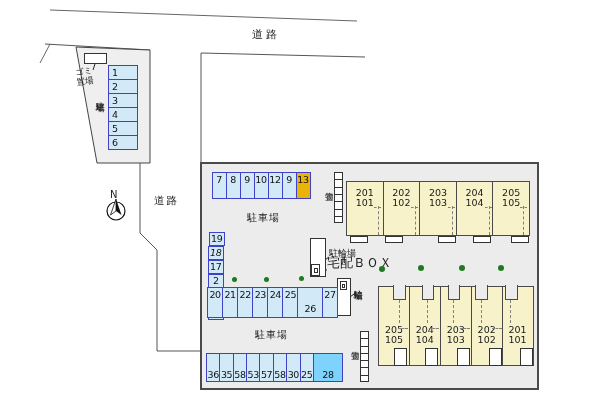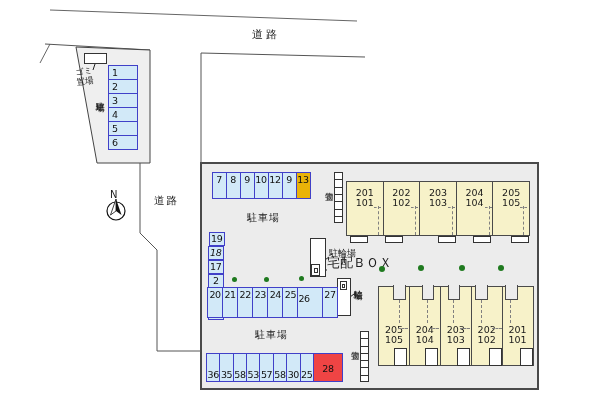--- a/index.html
+++ b/index.html
@@ -172,21 +172,21 @@
       </div>
       <div class="stall" style="background: rgb(210, 233, 248); border: 1px solid rgb(64, 64, 200); width: 16.375px; margin-left: -1px; justify-content: center; align-items: flex-start; padding-top: 1px; padding-bottom: 0px;">
         <span>23</span>
       </div>
       <div class="stall" style="background: rgb(210, 233, 248); border: 1px solid rgb(64, 64, 200); width: 16.375px; margin-left: -1px; justify-content: center; align-items: flex-start; padding-top: 1px; padding-bottom: 0px;">
         <span>24</span>
       </div>
       <div class="stall" style="background: rgb(210, 233, 248); border: 1px solid rgb(64, 64, 200); width: 16.375px; margin-left: -1px; justify-content: center; align-items: flex-start; padding-top: 1px; padding-bottom: 0px;">
         <span>25</span>
       </div>
-      <div class="stall" style="background: rgb(210, 233, 248); border: 1px solid rgb(64, 64, 200); width: 26px; margin-left: -1px; justify-content: flex-start; align-items: flex-start; padding-top: 5px; padding-bottom: 0px;">
+      <div class="stall" style="background: rgb(210, 233, 248); border: 1px solid rgb(64, 64, 200); width: 26px; margin-left: -1px; justify-content: center; align-items: flex-start; padding-top: 15px; padding-bottom: 0px;">
         <span>26</span>
       </div>
       <div class="stall" style="background: rgb(210, 233, 248); border: 1px solid rgb(64, 64, 200); width: 16.375px; margin-left: -1px; justify-content: center; align-items: flex-start; padding-top: 1px; padding-bottom: 0px;">
         <span>27</span>
       </div>
     </div>
     <div class="row" style="left: 206px; top: 353px; width: 137px; height: 29px; flex-direction: row;">
       <div class="stall" style="background: rgb(210, 233, 248); border: 1px solid rgb(64, 64, 200); width: 15.2222px; justify-content: center; align-items: flex-end; padding-top: 0px; padding-bottom: 1px;">
         <span>36</span>
       </div>
@@ -204,21 +204,21 @@
       </div>
       <div class="stall" style="background: rgb(210, 233, 248); border: 1px solid rgb(64, 64, 200); width: 15.2222px; margin-left: -1px; justify-content: center; align-items: flex-end; padding-top: 0px; padding-bottom: 1px;">
         <span>58</span>
       </div>
       <div class="stall" style="background: rgb(210, 233, 248); border: 1px solid rgb(64, 64, 200); width: 15.2222px; margin-left: -1px; justify-content: center; align-items: flex-end; padding-top: 0px; padding-bottom: 1px;">
         <span>30</span>
       </div>
       <div class="stall" style="background: rgb(210, 233, 248); border: 1px solid rgb(64, 64, 200); width: 15.2222px; margin-left: -1px; justify-content: center; align-items: flex-end; padding-top: 0px; padding-bottom: 1px;">
         <span>25</span>
       </div>
-      <div class="stall" style="background: #ef4444; border: 1px solid rgb(64, 64, 200); width: 32px; margin-left: -1px; justify-content: center; align-items: flex-end; padding-top: 0px; padding-bottom: 7px;">
+      <div class="stall" style="background: #7dd3fc; border: 1px solid rgb(64, 64, 200); width: 32px; margin-left: -1px; justify-content: center; align-items: flex-end; padding-top: 0px; padding-bottom: 1px;">
         <span>28</span>
       </div>
     </div>
     <div class="dot" style="left: 231.5px; top: 277px; width: 5px; height: 5px; background: rgb(31, 122, 31);"></div>
     <div class="dot" style="left: 263.5px; top: 277px; width: 5px; height: 5px; background: rgb(31, 122, 31);"></div>
     <div class="dot" style="left: 298.5px; top: 276px; width: 5px; height: 5px; background: rgb(31, 122, 31);"></div>
     <div class="dot" style="left: 378.5px; top: 266px; width: 6px; height: 6px; background: rgb(31, 122, 31);"></div>
     <div class="dot" style="left: 418px; top: 265px; width: 6px; height: 6px; background: rgb(31, 122, 31);"></div>
     <div class="dot" style="left: 459px; top: 265px; width: 6px; height: 6px; background: rgb(31, 122, 31);"></div>
     <div class="dot" style="left: 498px; top: 265px; width: 6px; height: 6px; background: rgb(31, 122, 31);"></div>

